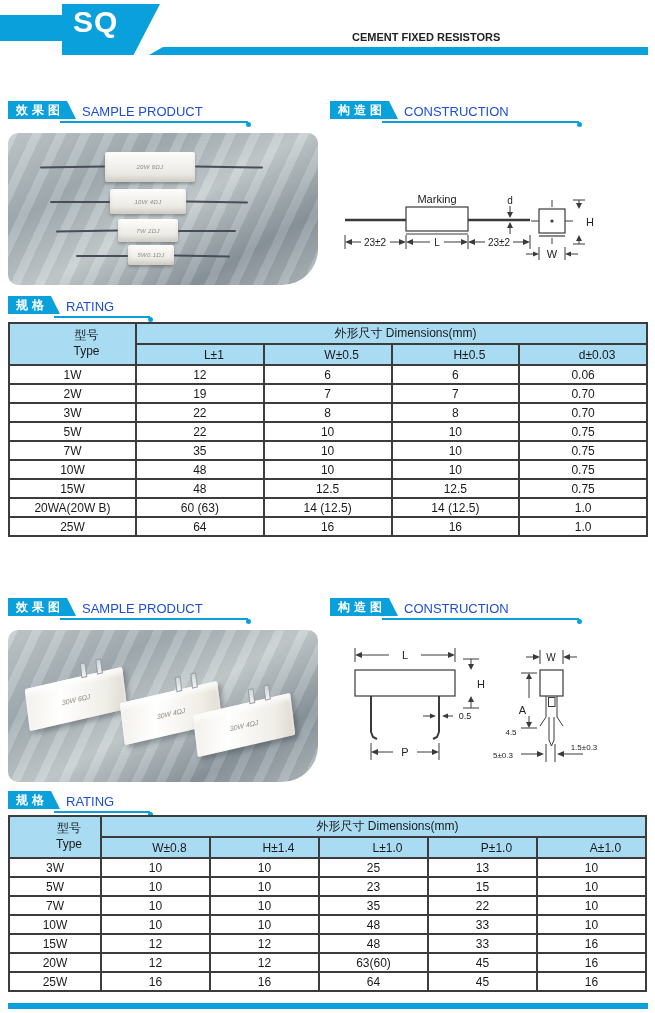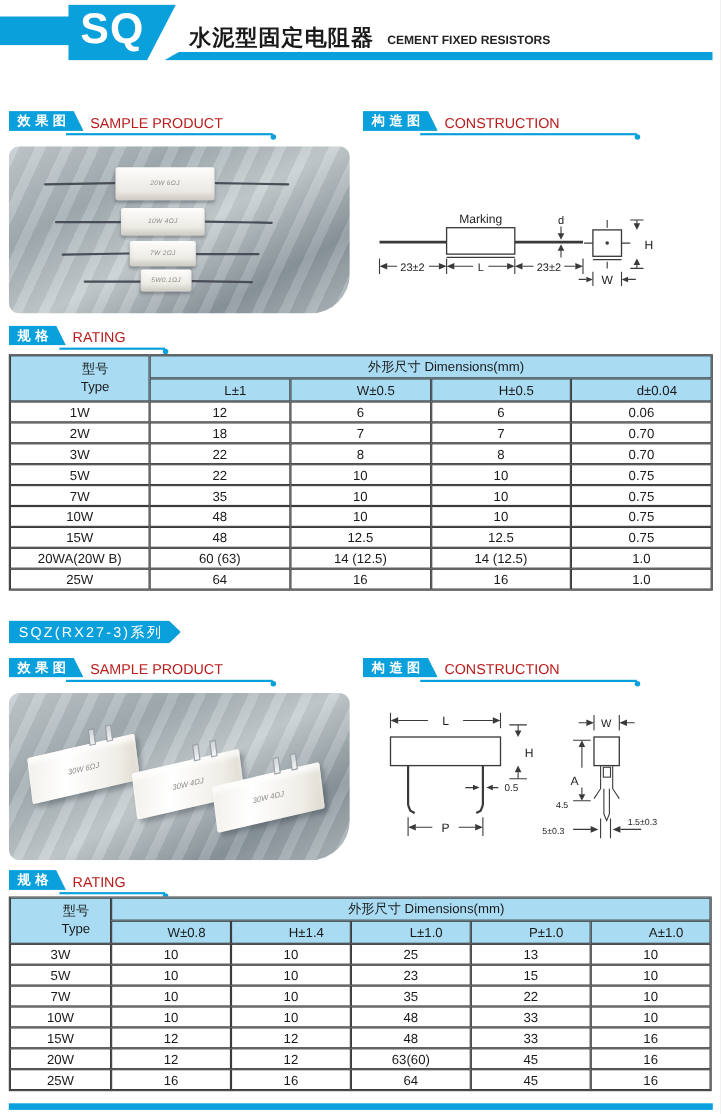--- a/index.html
+++ b/index.html
@@ -4,37 +4,37 @@
 <style>
   :root { --accent:#0aa0dc; --th-bg:#a9dcf3; --ink:#1a1a1a; --line:#3c3c3c; }
   html,body { margin:0; padding:0; background:#e8e8e8; }
   .page { position:relative; width:655px; height:1013px; background:#fff; margin:0 auto;
           font-family:"Liberation Sans", sans-serif; color:var(--ink); overflow:hidden; }
 
   
   .hdr-band  { position:absolute; left:0; top:15px; width:74px; height:26px; background:var(--accent); }
   .hdr-block { position:absolute; left:62px; top:4px; width:98px; height:51px; background:var(--accent);
                clip-path:polygon(0 0,100% 0,73% 100%,0 100%); }
-  .hdr-logo  { position:absolute; left:73px; top:5px; color:#fff; font-size:39px; font-weight:bold; letter-spacing:1px; }
+  .hdr-logo  { position:absolute; left:73px; top:5px; color:#fff; font-size:30px; font-weight:bold; letter-spacing:1px; }
   .hdr-underline { position:absolute; left:149px; top:47px; width:499px; height:8px; background:var(--accent);
                clip-path:polygon(14px 0,100% 0,100% 100%,0 100%); }
   .hdr-title-zh { position:absolute; left:172px; top:21px; font-size:20px; font-weight:bold; letter-spacing:1px; }
   .hdr-title-en { position:absolute; left:352px; top:31px; font-size:11px; font-weight:bold; color:#222; }
 
   
   .series-banner { position:absolute; left:8px; height:21px; line-height:21px; background:var(--accent);
                color:#fff; font-size:13px; letter-spacing:2px; padding:0 16px 0 9px;
                clip-path:polygon(0 0,calc(100% - 11px) 0,100% 50%,calc(100% - 11px) 100%,0 100%); }
 
   
   .sub-label { position:absolute; height:26px; }
   .lbl-box   { display:inline-block; vertical-align:top; background:var(--accent); color:#fff; font-size:12px;
                font-weight:bold; letter-spacing:4px; padding:3px 12px 3px 8px; height:12px; line-height:12px;
                clip-path:polygon(0 0,calc(100% - 9px) 0,100% 100%,0 100%); }
-  .lbl-text  { display:inline-block; vertical-align:top; margin-left:6px; margin-top:3px; font-size:13px; color:#b91c1c; }
+  .lbl-text  { display:inline-block; vertical-align:top; margin-left:6px; margin-top:3px; font-size:13px; color:#1d4ed8; }
   .lbl-underline { position:absolute; top:20px; height:2px; background:var(--accent); }
   .lbl-dot   { position:absolute; top:21px; width:5px; height:5px; border-radius:50%; background:var(--accent); }
 
   
   .photo { position:absolute; left:8px; width:310px; height:152px; overflow:hidden;
            border-radius:10px 10px 36px 10px;
            background:
              repeating-linear-gradient(115deg, rgba(255,255,255,.10) 0 9px, rgba(0,0,0,.05) 9px 22px),
              linear-gradient(150deg,#c7ced1 0%,#a4afb4 28%,#c9d0d2 52%,#8c979e 78%,#b3bcc0 100%);
   }
@@ -74,21 +74,20 @@
 </style>
 </head>
 <body>
 
 <div class="page">
 
   <div class="hdr-band"></div>
   <div class="hdr-block"></div>
   <div class="hdr-logo">SQ</div>
   <div class="hdr-underline"></div>
-  <div class="hdr-title-zh">水泥型固定电阻器</div>
   <div class="hdr-title-en">CEMENT FIXED RESISTORS</div>
 
 
   <div class="sub-label" style="left:8px; top:101px; width:260px">
     <span class="lbl-box">效果图</span><span class="lbl-text">SAMPLE PRODUCT</span>
     <div class="lbl-underline" style="left:52px; width:188px"></div>
     <div class="lbl-dot" style="left:238px"></div>
   </div>
 
   <div class="sub-label" style="left:330px; top:101px; width:260px">
@@ -202,34 +201,34 @@
         <th rowspan="2" class="type-head">
           <div>型号</div>
           <div>Type</div>
         </th>
         <th colspan="4">外形尺寸 Dimensions(mm)</th>
       </tr>
       <tr>
         <th>L±1</th>
         <th>W±0.5</th>
         <th>H±0.5</th>
-        <th>d±0.04</th>
+        <th>d±0.03</th>
       </tr>
     </thead>
     <tbody>
         <tr>
           <td>1W</td>
           <td>12</td>
           <td>6</td>
           <td>6</td>
           <td>0.06</td>
         </tr>
         <tr>
           <td>2W</td>
-          <td>18</td>
+          <td>19</td>
           <td>7</td>
           <td>7</td>
           <td>0.70</td>
         </tr>
         <tr>
           <td>3W</td>
           <td>22</td>
           <td>8</td>
           <td>8</td>
           <td>0.70</td>
@@ -272,21 +271,20 @@
         <tr>
           <td>25W</td>
           <td>64</td>
           <td>16</td>
           <td>16</td>
           <td>1.0</td>
         </tr>
       </tbody>
   </table>
 
-  <div class="series-banner" style="top:564px">SQZ(RX27-3)系列</div>
 
   <div class="sub-label" style="left:8px; top:598px; width:260px">
     <span class="lbl-box">效果图</span><span class="lbl-text">SAMPLE PRODUCT</span>
     <div class="lbl-underline" style="left:52px; width:188px"></div>
     <div class="lbl-dot" style="left:238px"></div>
   </div>
 
   <div class="sub-label" style="left:330px; top:598px; width:260px">
     <span class="lbl-box">构造图</span><span class="lbl-text">CONSTRUCTION</span>
     <div class="lbl-underline" style="left:52px; width:197px"></div>

